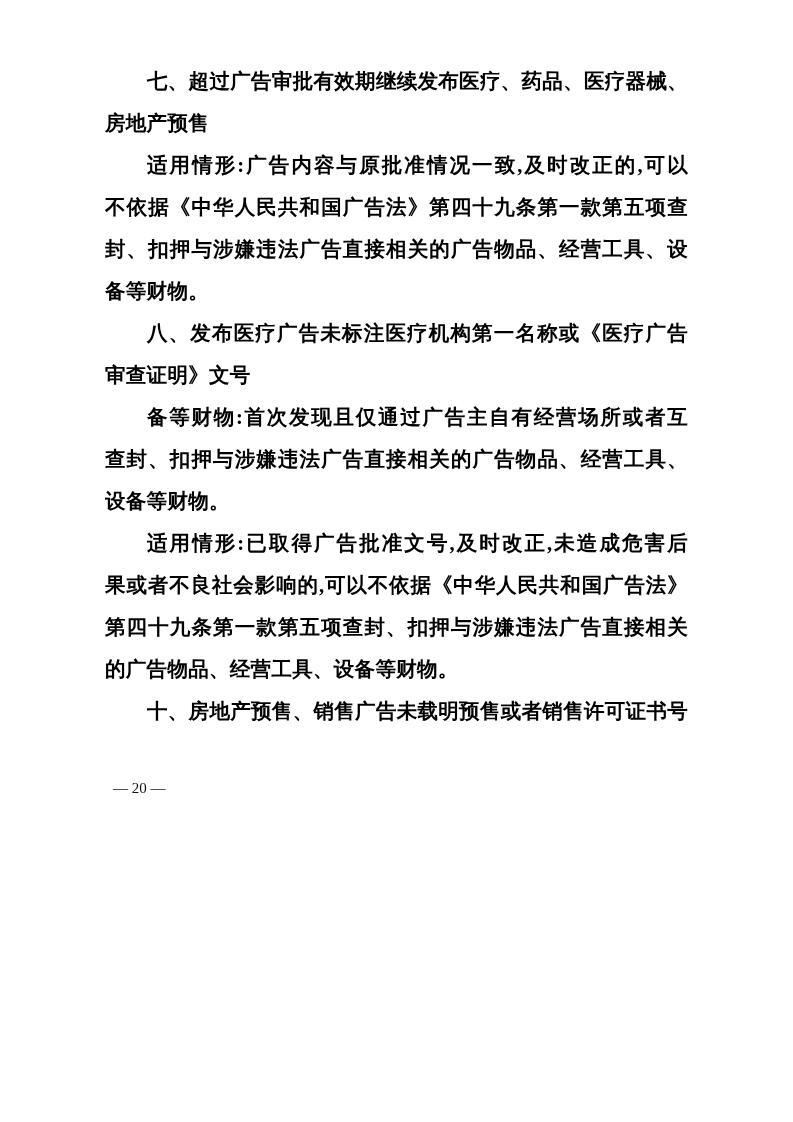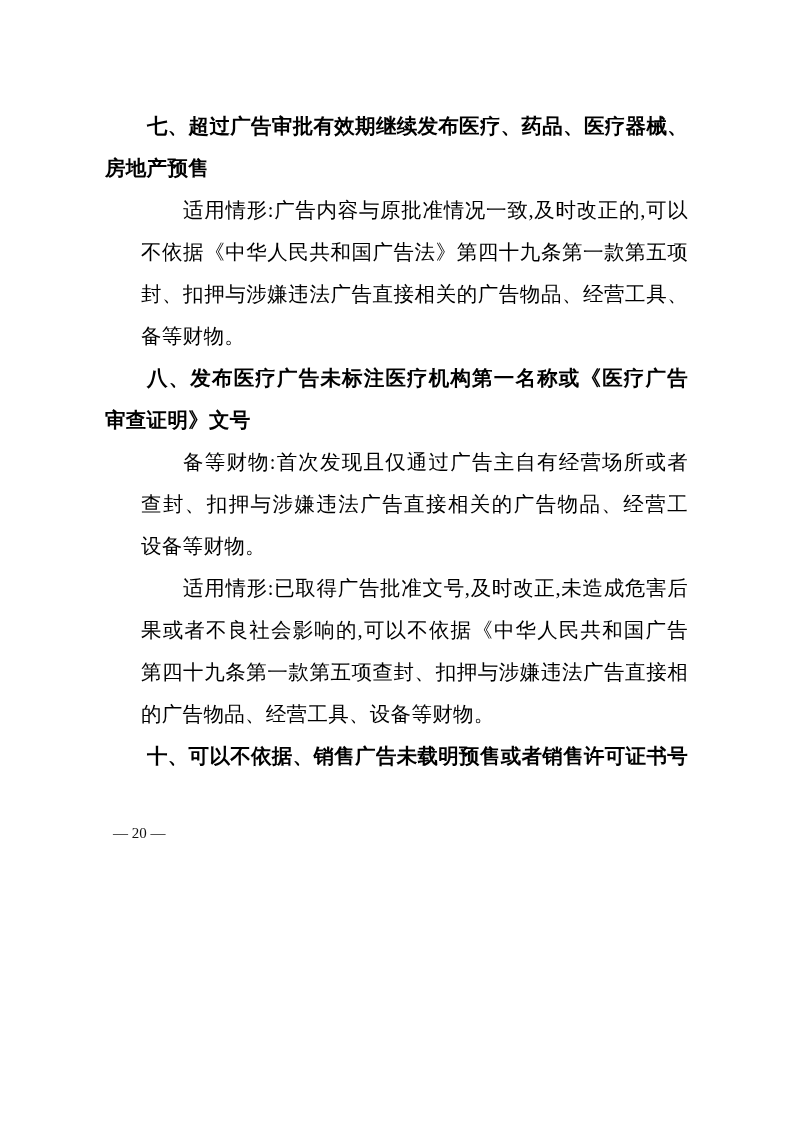--- a/index.html
+++ b/index.html
@@ -5,39 +5,39 @@
   html, body { margin: 0; padding: 0; }
   body {
     width: 793px;
     height: 1122px;
     background: #ffffff;
     color: #000000;
     font-family: "Liberation Serif", serif;
     overflow: hidden;
   }
   .page {
-    padding: 105px 105px 0 105px;
+    padding: 60px 105px 0 105px;
     width: 583px;
   }
   .ln {
     height: 42px;
     line-height: 42px;
     font-size: 20.5px;
     text-align: justify;
     text-align-last: left;
     overflow: hidden;
     letter-spacing: 0.3px;
   }
   .stretch { text-align-last: justify; }
   .indent { text-indent: 42px; }
   .heading .ln {
     font-family: "Liberation Sans", sans-serif;
     font-weight: 700;
   }
-  .body .ln { font-weight: 400; margin-left: 36px; }
+  .body .ln { font-weight: 700; }
   .footer {
     margin: 44px 0 0 8px;
     font-size: 15px;
     line-height: 24px;
     font-family: "Liberation Serif", serif;
     color: #111111;
   }
 </style>
 </head>
 <body>
@@ -73,19 +73,19 @@
     <div class="body">
       <div class="ln stretch indent">适用情形:已取得广告批准文号,及时改正,未造成危害后</div>
       <div class="ln stretch">果或者不良社会影响的,可以不依据《中华人民共和国广告法》</div>
       <div class="ln stretch">第四十九条第一款第五项查封、扣押与涉嫌违法广告直接相关</div>
       <div class="ln">的广告物品、经营工具、设备等财物。</div>
     </div>
   </div>
 
   <div class="section">
     <div class="heading">
-      <div class="ln stretch indent">十、可以不依据、销售广告未载明预售或者销售许可证书号</div>
+      <div class="ln stretch indent">十、房地产预售、销售广告未载明预售或者销售许可证书号</div>
     </div>
   </div>
 
   <div class="footer">— 20 —</div>
 
 </div>
 
 </body></html>

